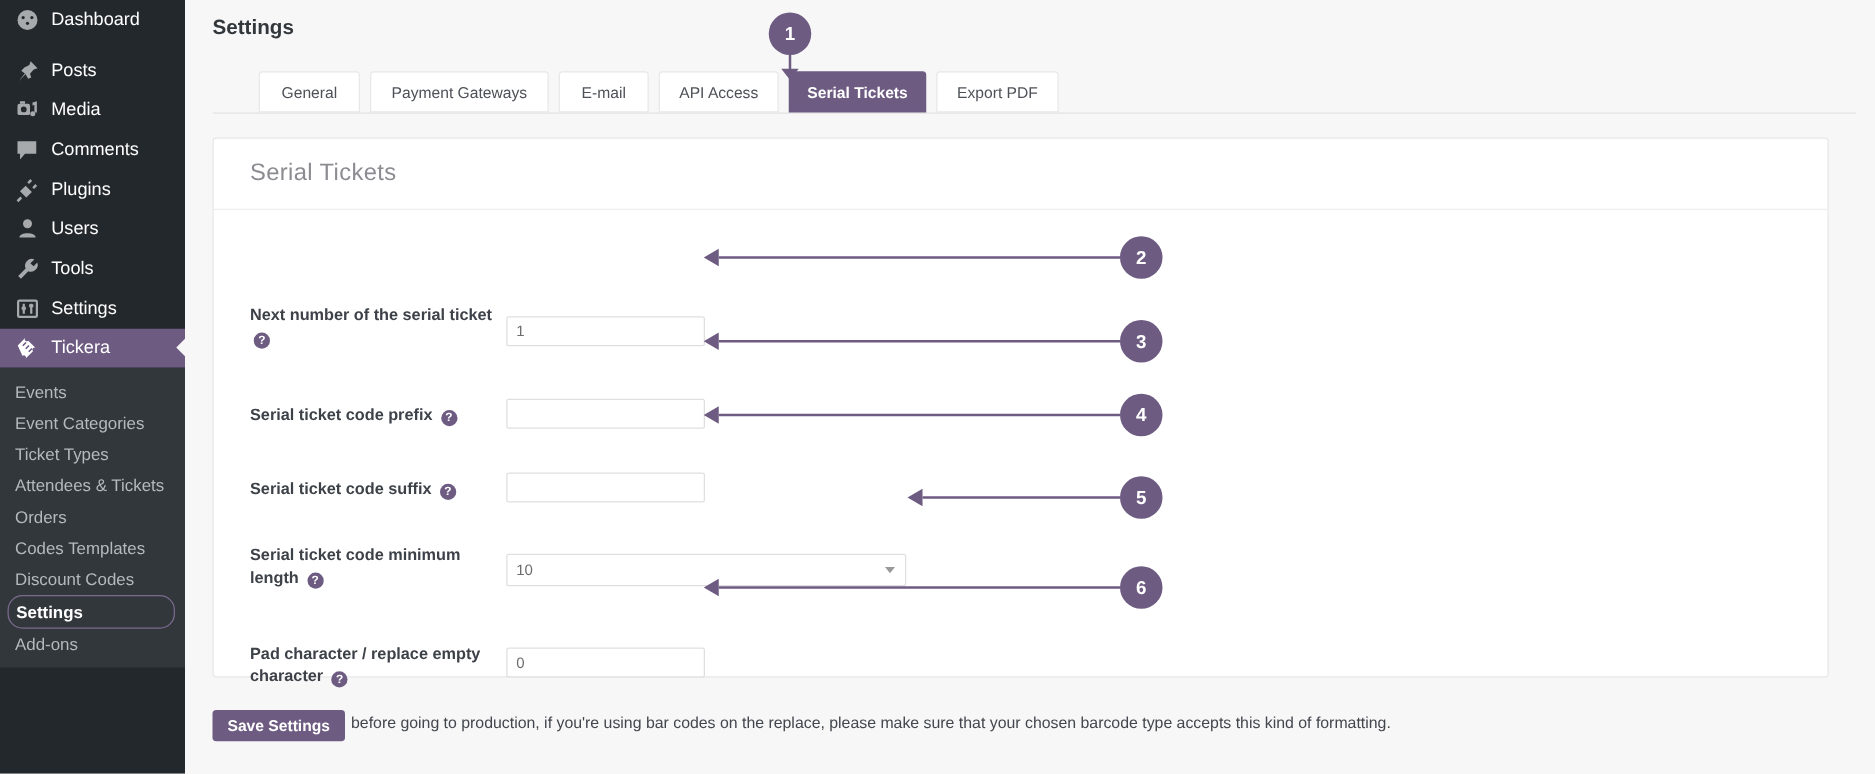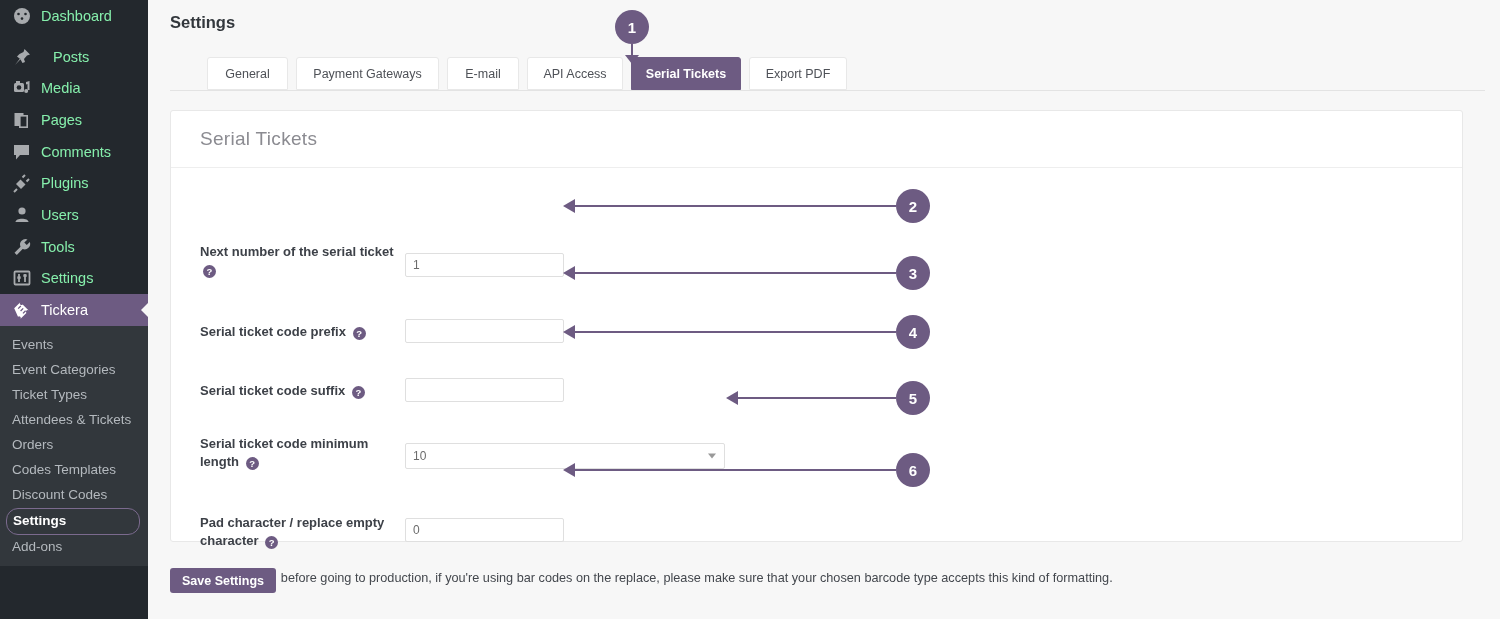--- a/index.html
+++ b/index.html
@@ -16,32 +16,32 @@
     position: absolute; left: 0; top: 0;
     width: 148px; height: 619px;
     background: #23282d;
     overflow: hidden;
   }
   .menu-item {
     position: relative;
     display: flex; align-items: center;
     height: 31.7px;
     padding-left: 11px;
-    color: #86efac;
+    color: #ffffff;
     font-size: 14.5px;
     cursor: pointer;
   }
   .menu-item .mi-icon {
     width: 22px; height: 20px;
     display: inline-flex; align-items: center; justify-content: center;
     margin-right: 8px;
     flex: 0 0 22px;
   }
   .menu-item .mi-icon svg { display: block; }
-  .menu-item.spaced { margin-top: 9px; gap: 12px; }
+  .menu-item.spaced { margin-top: 9px; }
   .menu-item.active {
     background: #6d5b82;
     color: #ffffff;
   }
   .menu-item.active .arrow-tip {
     position: absolute; right: -1px; top: 50%;
     transform: translateY(-50%);
     width: 0; height: 0;
     border-top: 8px solid transparent;
     border-bottom: 8px solid transparent;
@@ -276,30 +276,20 @@
           <span class="mi-icon">
             <svg width="20" height="20" viewBox="0 0 20 20">
               <rect x="2" y="5" width="10" height="9" rx="1.5" fill="#a7aaad"></rect>
               <circle cx="7" cy="9.5" r="2.3" fill="#23282d"></circle>
               <rect x="4" y="3" width="4" height="2" fill="#a7aaad"></rect>
               <path d="M14 4 L17.5 3 L17.5 12 L15.5 12 L15.5 6 L14 6.4 Z" fill="#a7aaad"></path>
               <circle cx="14.2" cy="13" r="2" fill="#a7aaad"></circle>
             </svg>
           </span>
           <span>Media</span>
-        </div>
-        <div class="menu-item">
-          <span class="mi-icon">
-            <svg width="20" height="20" viewBox="0 0 20 20">
-              <rect x="2.5" y="3" width="9" height="13" fill="#a7aaad"></rect>
-              <rect x="7" y="5" width="9" height="13" fill="#a7aaad"></rect>
-              <rect x="8.6" y="6.6" width="5.8" height="9.8" fill="#23282d"></rect>
-            </svg>
-          </span>
-          <span>Pages</span>
         </div>
         <div class="menu-item">
           <span class="mi-icon">
             <svg width="20" height="20" viewBox="0 0 20 20">
               <path d="M2 3 H17 V13 H8 L4 17.5 V13 H2 Z" fill="#a7aaad"></path>
             </svg>
           </span>
           <span>Comments</span>
         </div>
         <div class="menu-item">

